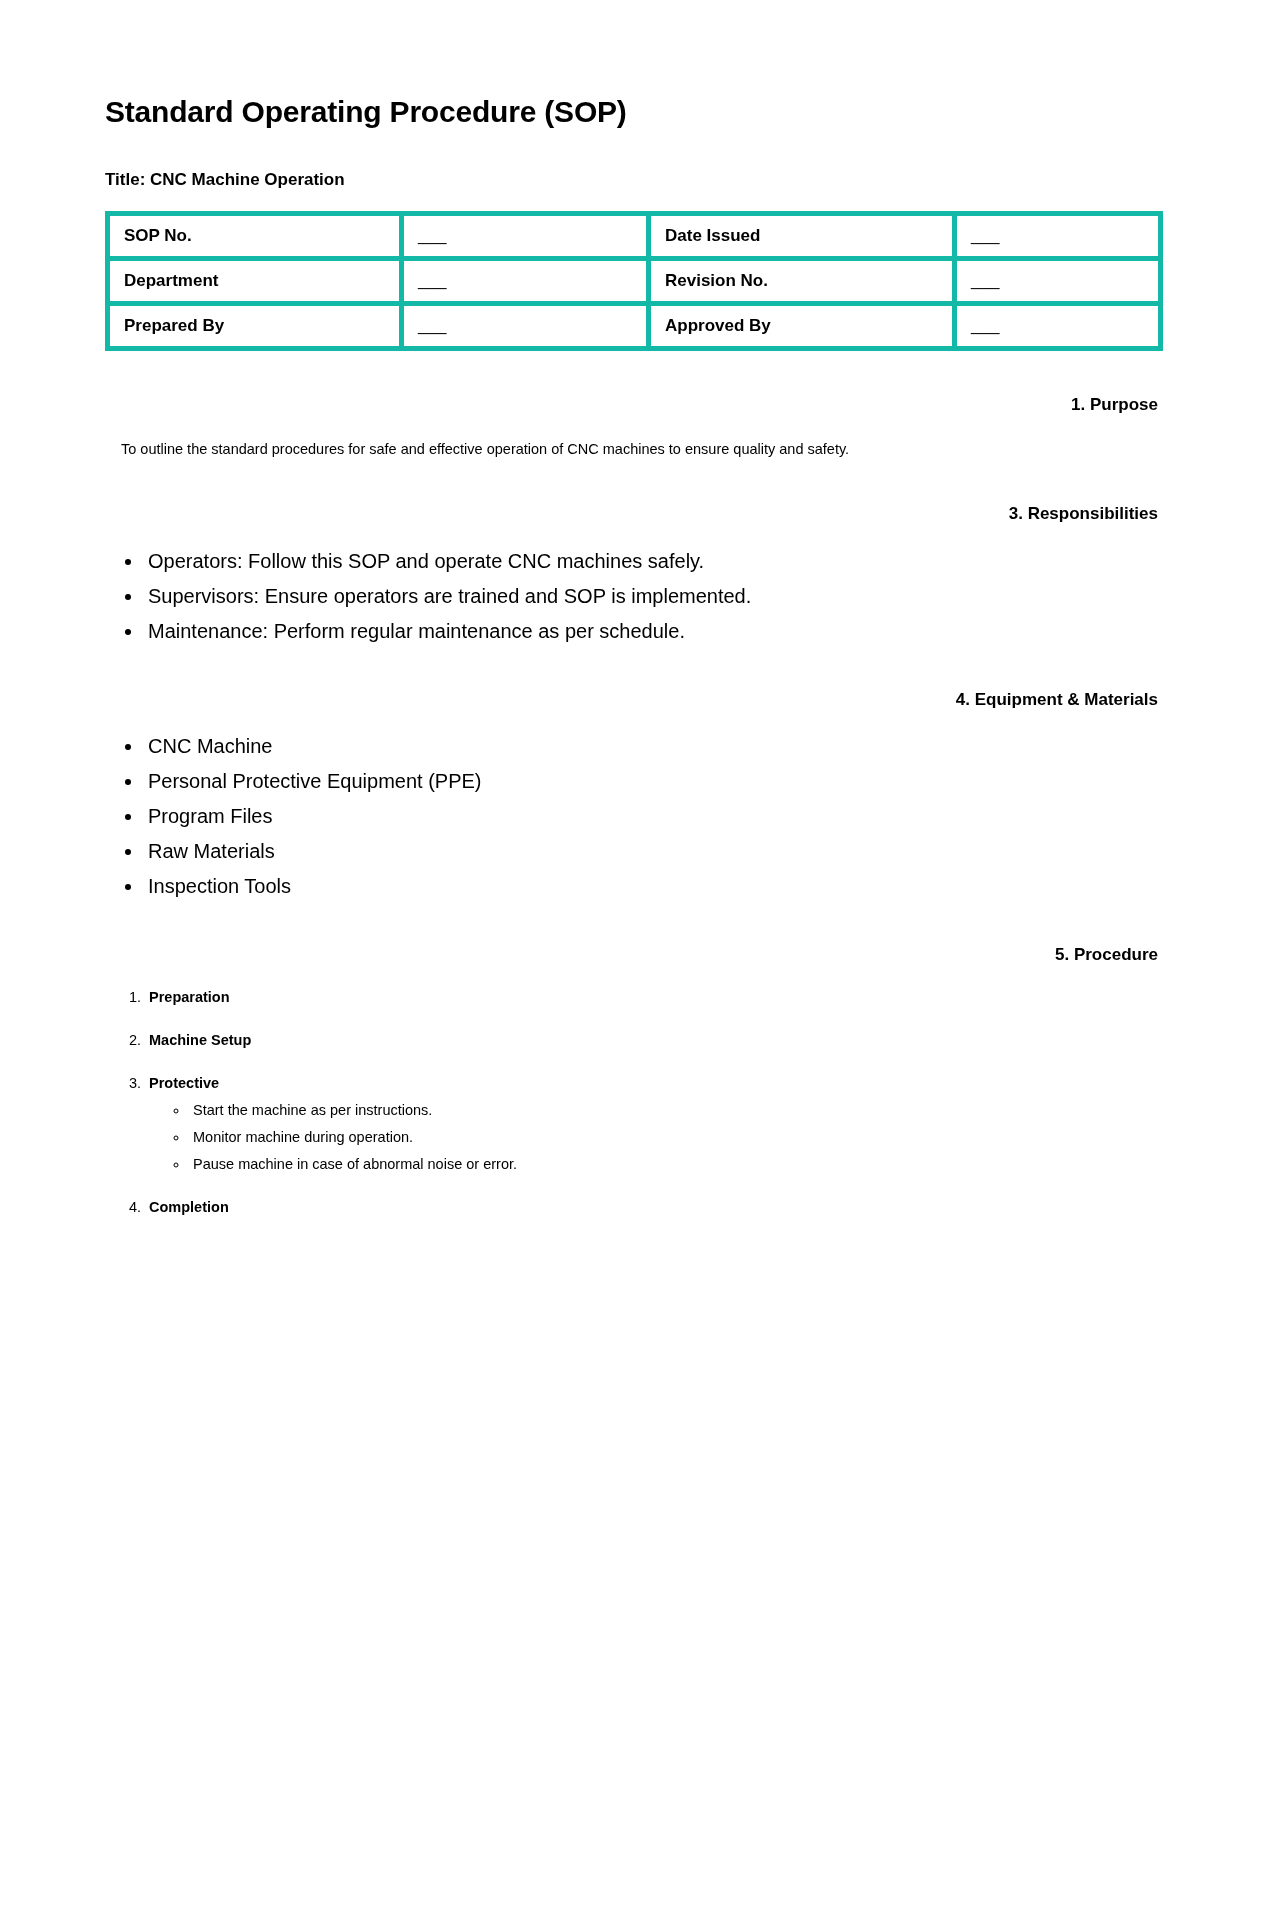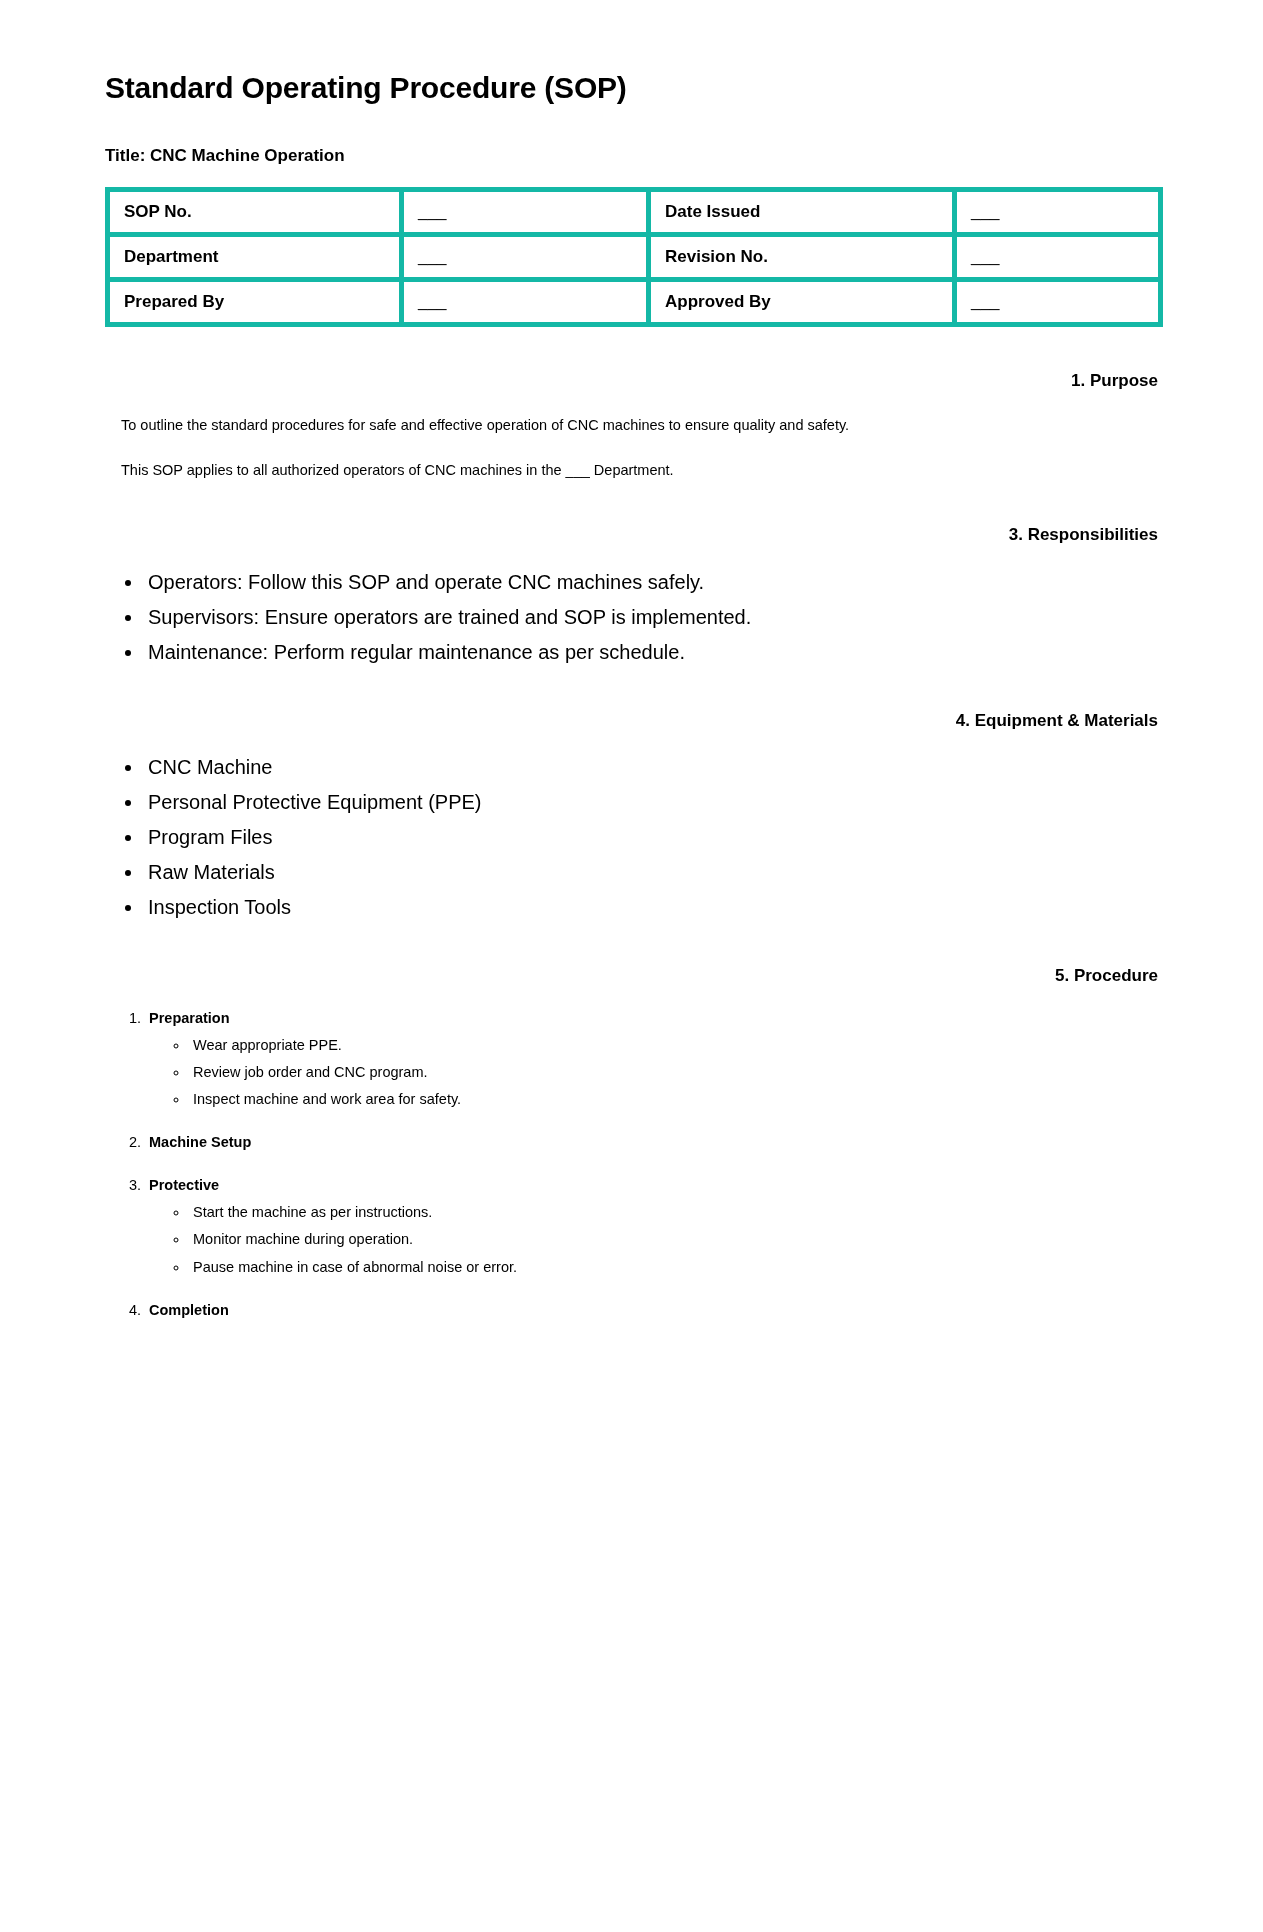--- a/index.html
+++ b/index.html
@@ -12,21 +12,21 @@
     width: 1263px;
     min-height: 1932px;
     font-family: "Liberation Sans", sans-serif;
     color: #000000;
     -webkit-font-smoothing: antialiased;
   }
   .page {
     width: 1263px;
     min-height: 1932px;
     background: #ffffff;
-    padding: 60px 105px 40px 105px;
+    padding: 84px 105px 40px 105px;
   }
 
   
   .doc-title {
     font-size: 30px;
     font-weight: bold;
     line-height: 1.2;
     margin: 0 0 0 0;
     padding-top: 10px;
     letter-spacing: -0.2px;
@@ -153,21 +153,20 @@
         <td class="value">___</td>
         <td class="label">Approved By</td>
         <td class="value">___</td>
       </tr>
     </tbody>
   </table>
 
   <h3 class="section-heading">1. Purpose</h3>
   <p class="para">To outline the standard procedures for safe and effective operation of CNC machines to ensure quality and safety.</p>
 
-  <p class="para">This SOP applies to all authorized operators of CNC machines in the ___ Department.</p>
 
   <h3 class="section-heading">3. Responsibilities</h3>
   <ul class="bullets">
     <li>Operators: Follow this SOP and operate CNC machines safely.</li>
     <li>Supervisors: Ensure operators are trained and SOP is implemented.</li>
     <li>Maintenance: Perform regular maintenance as per schedule.</li>
   </ul>
 
   <h3 class="section-heading">4. Equipment &amp; Materials</h3>
   <ul class="bullets">
@@ -176,25 +175,20 @@
     <li>Program Files</li>
     <li>Raw Materials</li>
     <li>Inspection Tools</li>
   </ul>
 
   <h3 class="section-heading">5. Procedure</h3>
   <ol class="procedure">
 
     <li>
       <span class="step-label">Preparation</span>
-      <ul class="substeps">
-        <li>Wear appropriate PPE.</li>
-        <li>Review job order and CNC program.</li>
-        <li>Inspect machine and work area for safety.</li>
-      </ul>
     </li>
 
     <li>
       <span class="step-label">Machine Setup</span>
     </li>
 
     <li>
       <span class="step-label">Protective</span>
       <ul class="substeps">
         <li>Start the machine as per instructions.</li>

